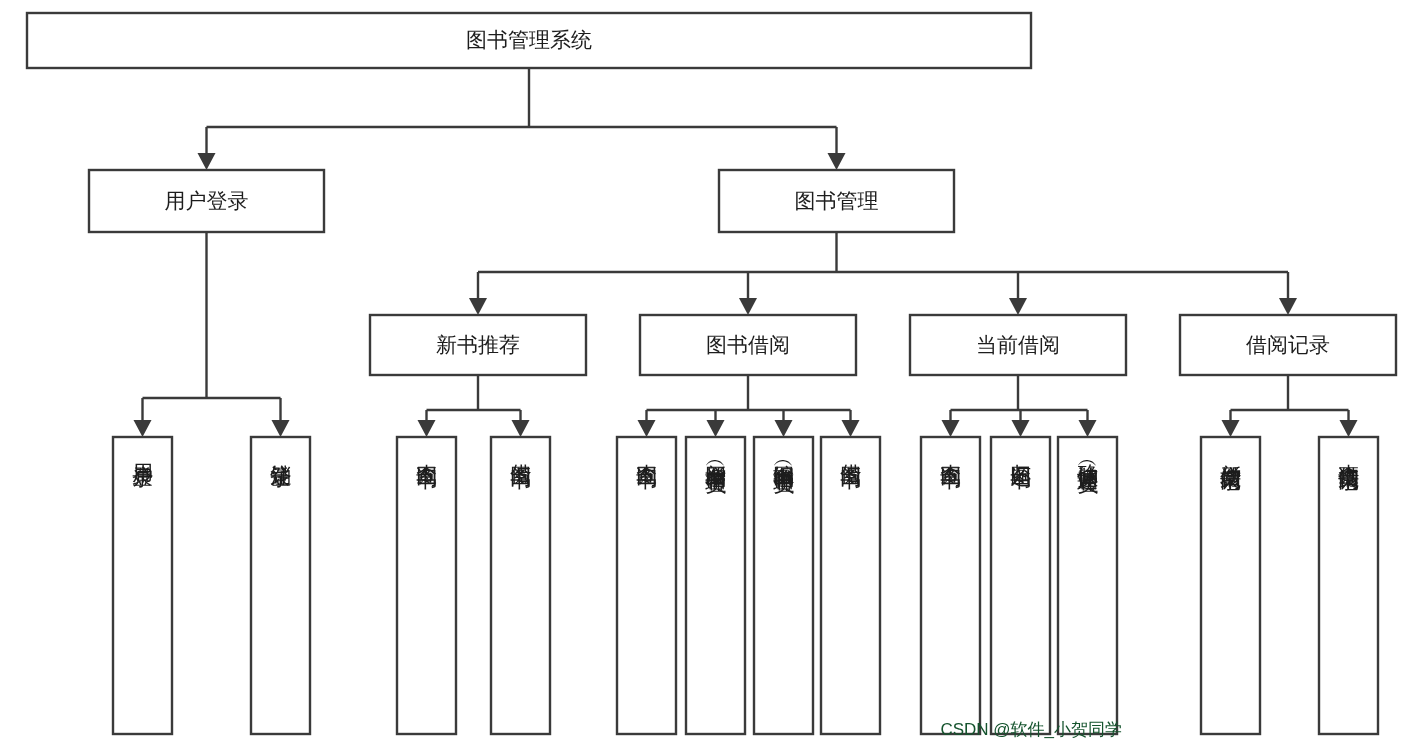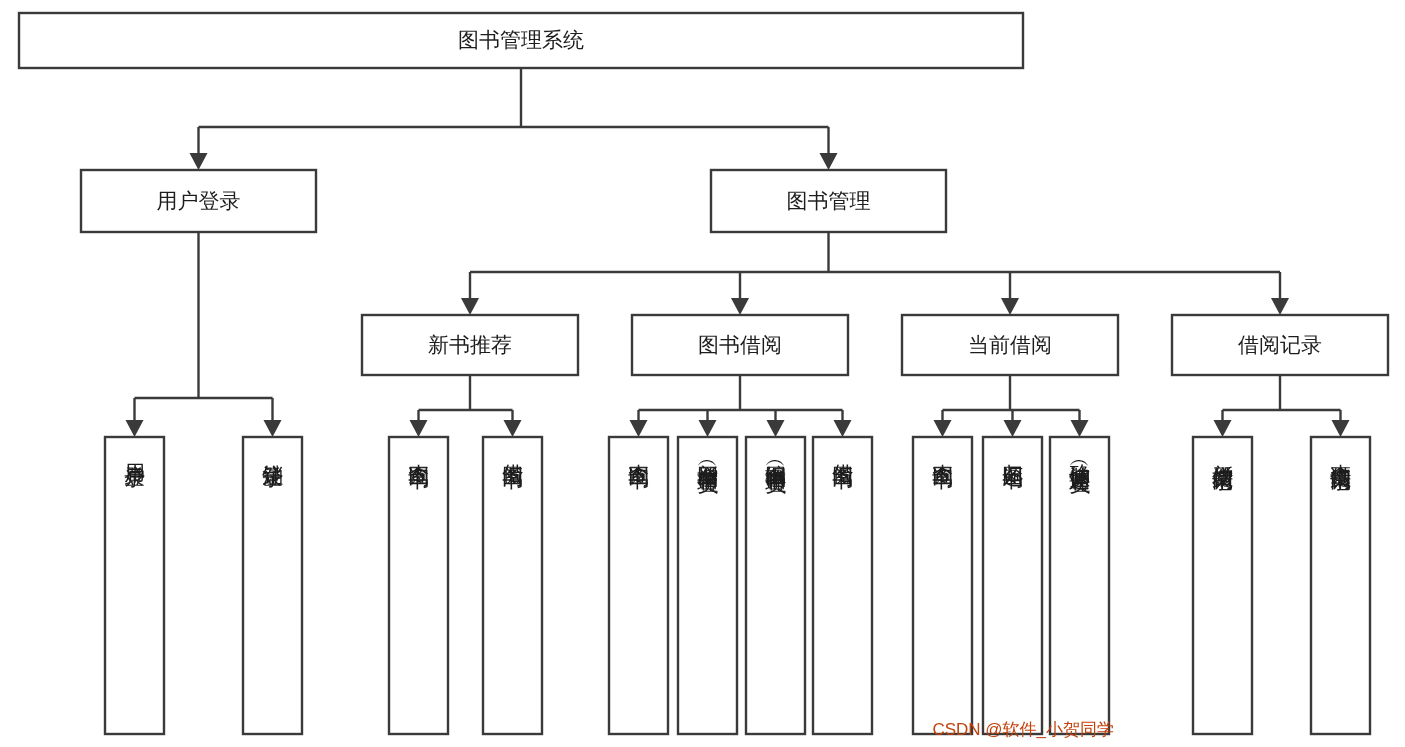--- a/index.html
+++ b/index.html
@@ -9,21 +9,21 @@
   }
   body {
     width: 1405px;
     height: 747px;
     font-family: "Liberation Sans", "DejaVu Sans", sans-serif;
     overflow: hidden;
     position: relative;
   }
   #diagram-root {
     position: absolute;
-    left: 0;
+    left: 8px;
     top: 0;
     width: 1124px;
     height: 747px;
   }
   .node-box {
     fill: #ffffff;
     stroke: #3a3a3a;
     stroke-width: 2.4;
   }
   .node-label-h {
@@ -58,21 +58,21 @@
     color: #1d1d1d;
     letter-spacing: 1.5px;
     white-space: nowrap;
   }
   .watermark {
     position: absolute;
     right: 10px;
     bottom: 6px;
     font-family: "Liberation Sans", "DejaVu Sans", sans-serif;
     font-size: 17px;
-    color: #c2410c;
+    color: #14532d;
     white-space: nowrap;
     user-select: none;
   }
 </style>
 </head>
 <body>
 
 <div id="diagram-root">
   <svg id="diagram-svg" width="1405" height="747" viewBox="0 0 1405 747" xmlns="http://www.w3.org/2000/svg">
     <g id="connectors-layer">

